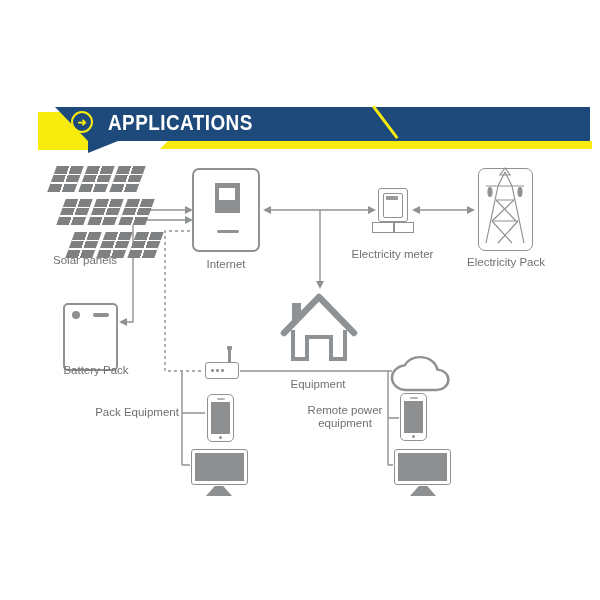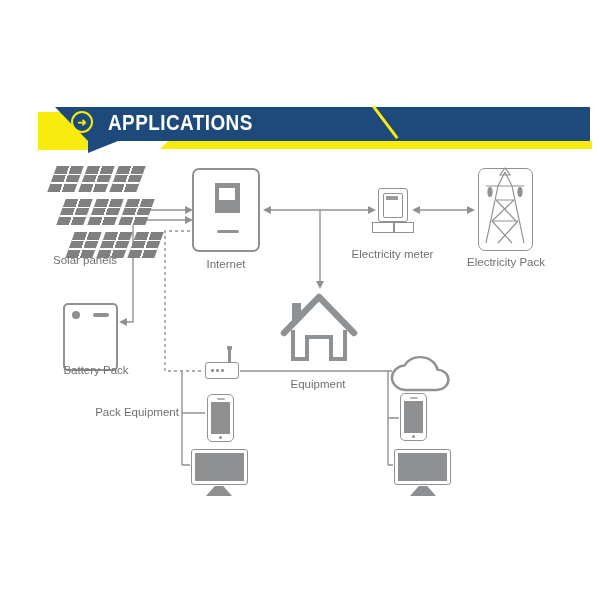--- a/index.html
+++ b/index.html
@@ -192,14 +192,18 @@
   </div>
   <div class="stand" style="left:410px;top:486px;"></div>
 
   <div class="lbl" style="left:30px;top:254px;width:110px;">Solar panels</div>
   <div class="lbl" style="left:186px;top:258px;width:80px;">Internet</div>
   <div class="lbl" style="left:340px;top:236px;width:105px;margin-top:12px;">Electricity meter</div>
   <div class="lbl" style="left:450px;top:256px;width:112px;">Electricity Pack</div>
   <div class="lbl" style="left:46px;top:364px;width:100px;">Battery Pack</div>
   <div class="lbl" style="left:288px;top:378px;width:60px;">Equipment</div>
   <div class="lbl" style="left:87px;top:406px;width:100px;">Pack Equipment</div>
+  <div class="lbl" style="left:295px;top:404px;width:100px;">
+    <span>Remote power</span><br>
+    <span>equipment</span>
+  </div>
 
 </div>
 
 </body></html>

